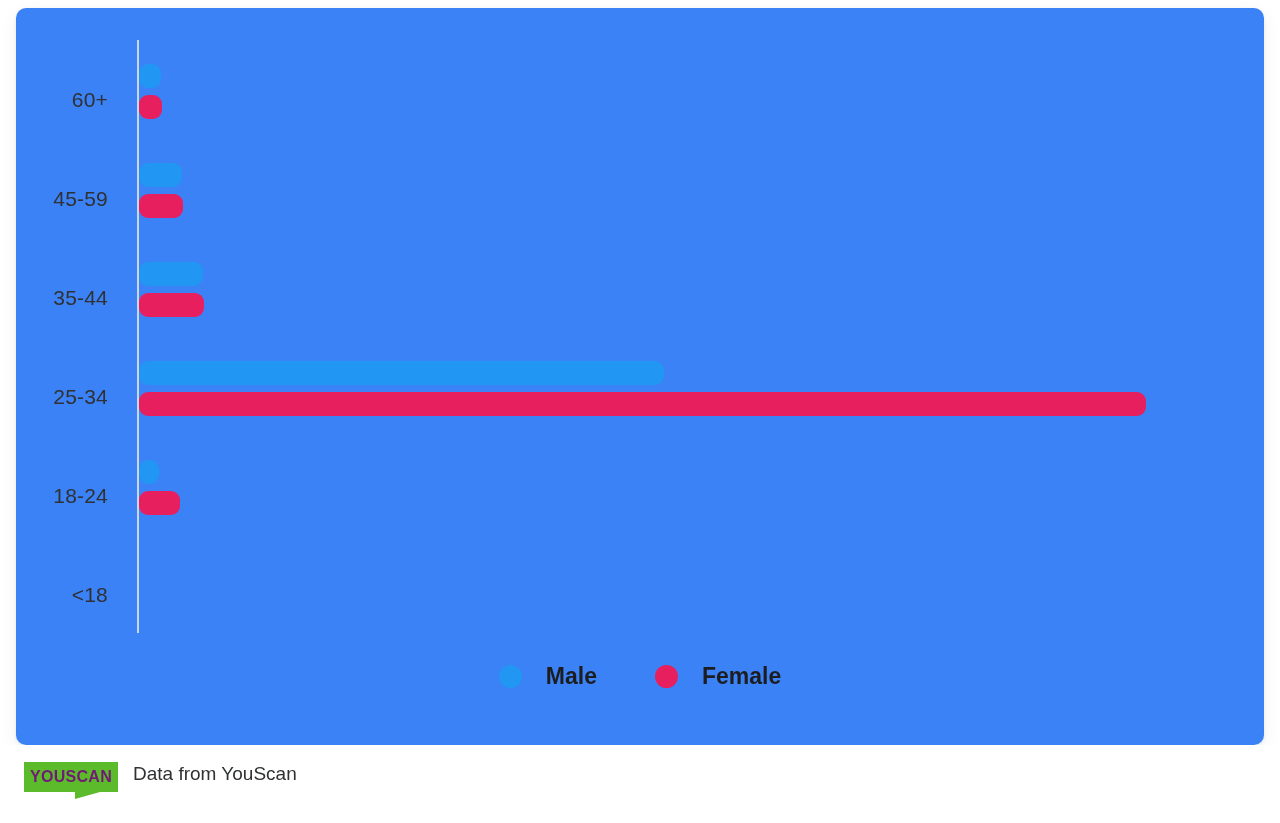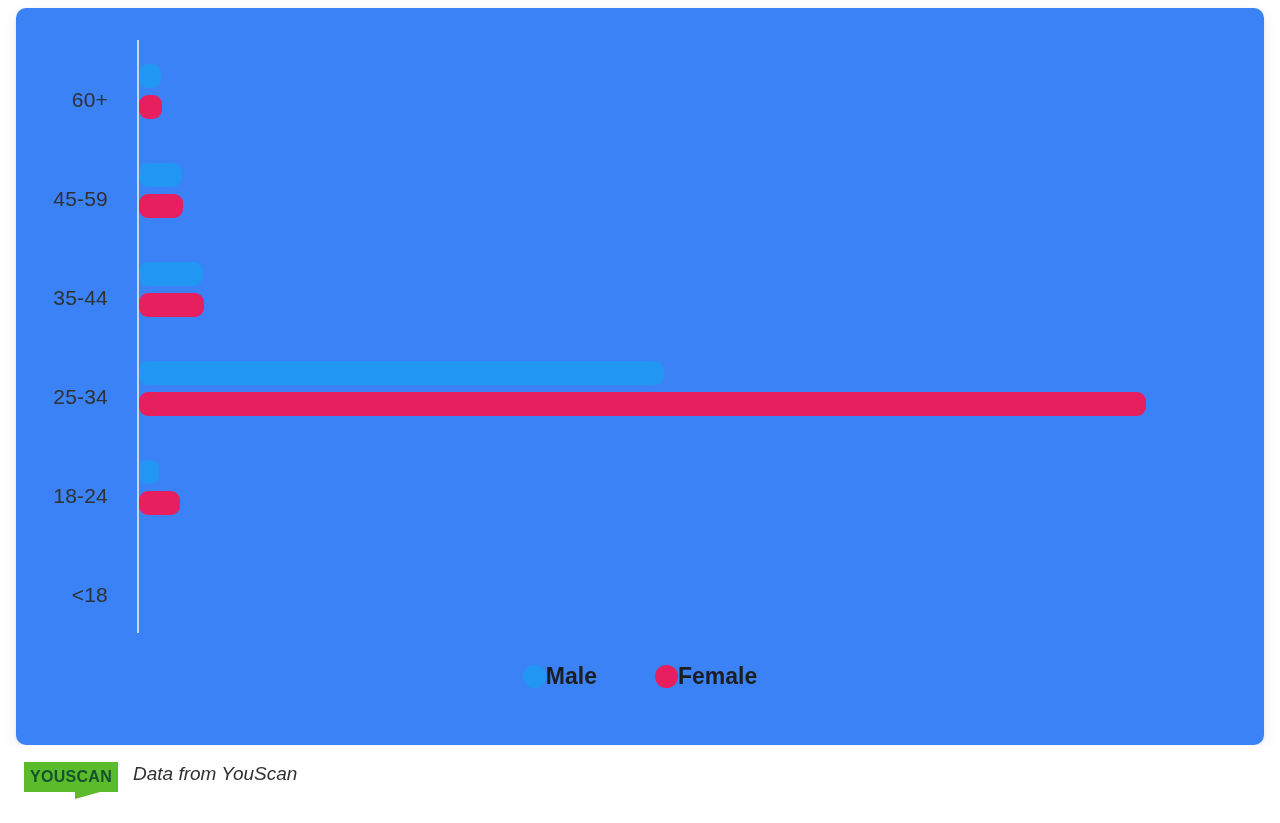--- a/index.html
+++ b/index.html
@@ -72,21 +72,21 @@
     top: 655px;
     width: 1248px;
     display: flex;
     justify-content: center;
     align-items: center;
     gap: 58px;
   }
   .legend-item {
     display: flex;
     align-items: center;
-    gap: 0;
+    gap: 24px;
   }
   .legend-dot {
     width: 23px;
     height: 23px;
     border-radius: 50%;
     flex: none;
   }
   .legend-dot.male   { background: #2196f3; }
   .legend-dot.female { background: #e81f5e; }
   .legend-text {
@@ -120,21 +120,21 @@
     left: 0;
     top: 0;
     width: 94px;
     height: 30px;
     background: #5cbb2a;
     display: flex;
     align-items: center;
     justify-content: center;
   }
   #youscan-logo .badge-text {
-    color: #14532d;
+    color: #701a75;
     font-size: 16px;
     font-weight: bold;
     letter-spacing: 0.3px;
     font-family: "Liberation Sans", sans-serif;
   }
   #youscan-logo .tail {
     position: absolute;
     left: 51px;
     top: 30px;
     width: 0;
@@ -144,21 +144,20 @@
     border-right: 25px solid transparent;
   }
   #footer-caption {
     position: absolute;
     left: 133px;
     top: 18px;
     font-size: 19px;
     color: #2f3133;
     font-family: "Liberation Sans", sans-serif;
     white-space: nowrap;
-    font-style: italic;
   }
 </style>
 </head>
 <body>
 
 <div id="chart-card">
 
   <div id="plot-area">
 
     <div class="axis-line"></div>

